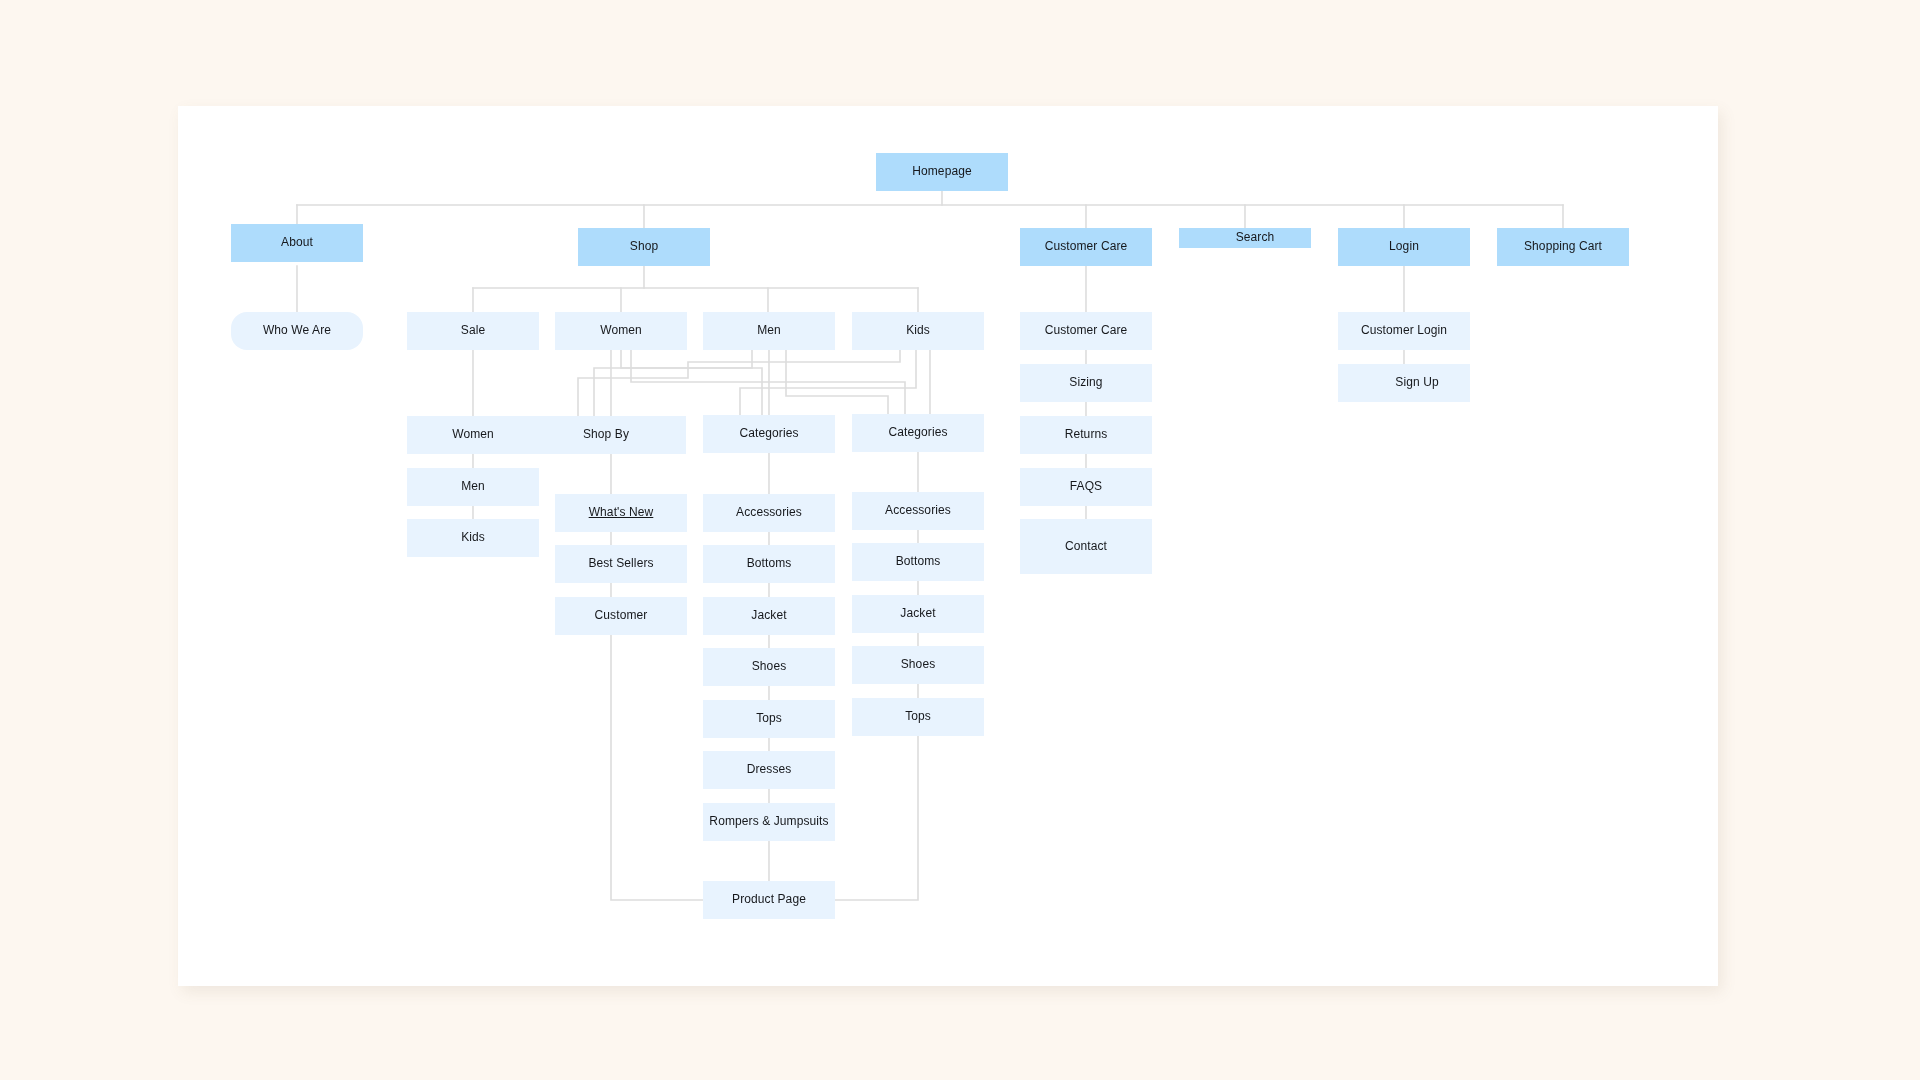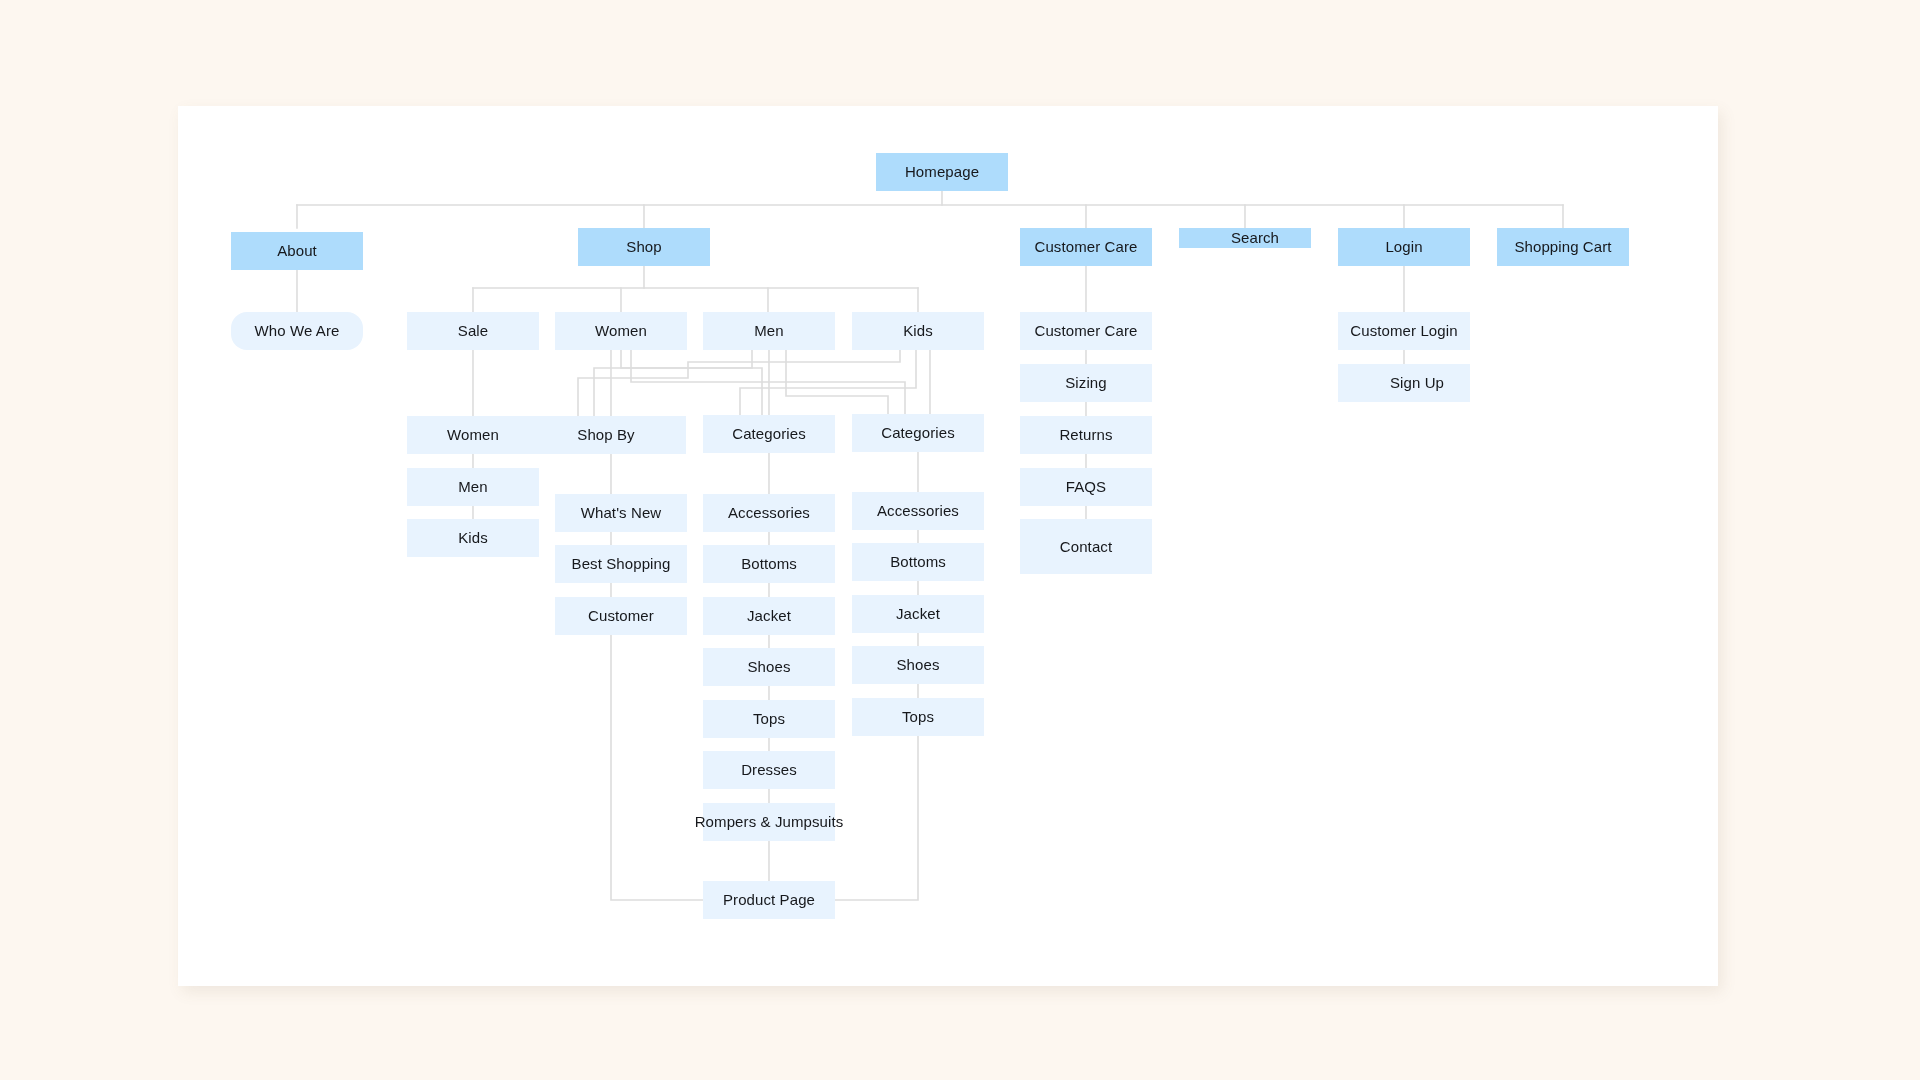--- a/index.html
+++ b/index.html
@@ -42,21 +42,21 @@
     width: 1920px;
     height: 1080px;
     pointer-events: none;
   }
   .node {
     position: absolute;
     box-sizing: border-box;
     display: flex;
     align-items: center;
     justify-content: center;
-    font-size: 15px;
+    font-size: 12px;
     color: #16181C;
     letter-spacing: 0.1px;
     line-height: 1.15;
     white-space: nowrap;
     background: #E8F3FE;
   }
   .node.lvl-root, .node.lvl-primary {
     background: #AEDCFC;
   }
 </style>
@@ -118,21 +118,21 @@
         <path d="M 1086 350 L 1086 364" fill="none" stroke="#DDDDDD" stroke-width="1.6" stroke-linecap="square" stroke-linejoin="miter"></path>
         <path d="M 1086 402 L 1086 416" fill="none" stroke="#DDDDDD" stroke-width="1.6" stroke-linecap="square" stroke-linejoin="miter"></path>
         <path d="M 1086 454 L 1086 468" fill="none" stroke="#DDDDDD" stroke-width="1.6" stroke-linecap="square" stroke-linejoin="miter"></path>
         <path d="M 1086 506 L 1086 519" fill="none" stroke="#DDDDDD" stroke-width="1.6" stroke-linecap="square" stroke-linejoin="miter"></path>
         <path d="M 1404 266 L 1404 312" fill="none" stroke="#DDDDDD" stroke-width="1.6" stroke-linecap="square" stroke-linejoin="miter"></path>
         <path d="M 1404 350 L 1404 364" fill="none" stroke="#DDDDDD" stroke-width="1.6" stroke-linecap="square" stroke-linejoin="miter"></path>
       </svg>
   <div class="node lvl-root" style="left: 876px; top: 153px; width: 132px; height: 38px;">
         <span>Homepage</span>
       </div>
-      <div class="node lvl-primary" style="left: 231px; top: 232px; width: 132px; height: 38px;">
+      <div class="node lvl-primary" style="left: 231px; top: 224px; width: 132px; height: 38px;">
         <span>About</span>
       </div>
       <div class="node lvl-primary" style="left: 578px; top: 228px; width: 132px; height: 38px;">
         <span>Shop</span>
       </div>
       <div class="node lvl-primary" style="left: 1020px; top: 228px; width: 132px; height: 38px;">
         <span>Customer Care</span>
       </div>
       <div class="node lvl-primary" style="left: 1179px; top: 228px; width: 132px; height: 20px; padding-left: 20px;">
         <span>Search</span>
@@ -157,25 +157,25 @@
       </div>
       <div class="node lvl-secondary" style="left: 407px; top: 519px; width: 132px; height: 38px;">
         <span>Kids</span>
       </div>
       <div class="node lvl-secondary" style="left: 555px; top: 312px; width: 132px; height: 38px;">
         <span>Women</span>
       </div>
       <div class="node lvl-secondary" style="left: 526px; top: 416px; width: 160px; height: 38px;">
         <span>Shop By</span>
       </div>
-      <div class="node lvl-secondary" style="left: 555px; top: 494px; width: 132px; height: 38px;">
+      <div class="node lvl-secondary" style="left: 555px; top: 494px; width: 132px; height: 38px; text-decoration: underline;">
         <span>What's New</span>
       </div>
       <div class="node lvl-secondary" style="left: 555px; top: 545px; width: 132px; height: 38px;">
-        <span>Best Shopping</span>
+        <span>Best Sellers</span>
       </div>
       <div class="node lvl-secondary" style="left: 555px; top: 597px; width: 132px; height: 38px;">
         <span>Customer</span>
       </div>
       <div class="node lvl-secondary" style="left: 703px; top: 312px; width: 132px; height: 38px;">
         <span>Men</span>
       </div>
       <div class="node lvl-secondary" style="left: 703px; top: 415px; width: 132px; height: 38px;">
         <span>Categories</span>
       </div>

